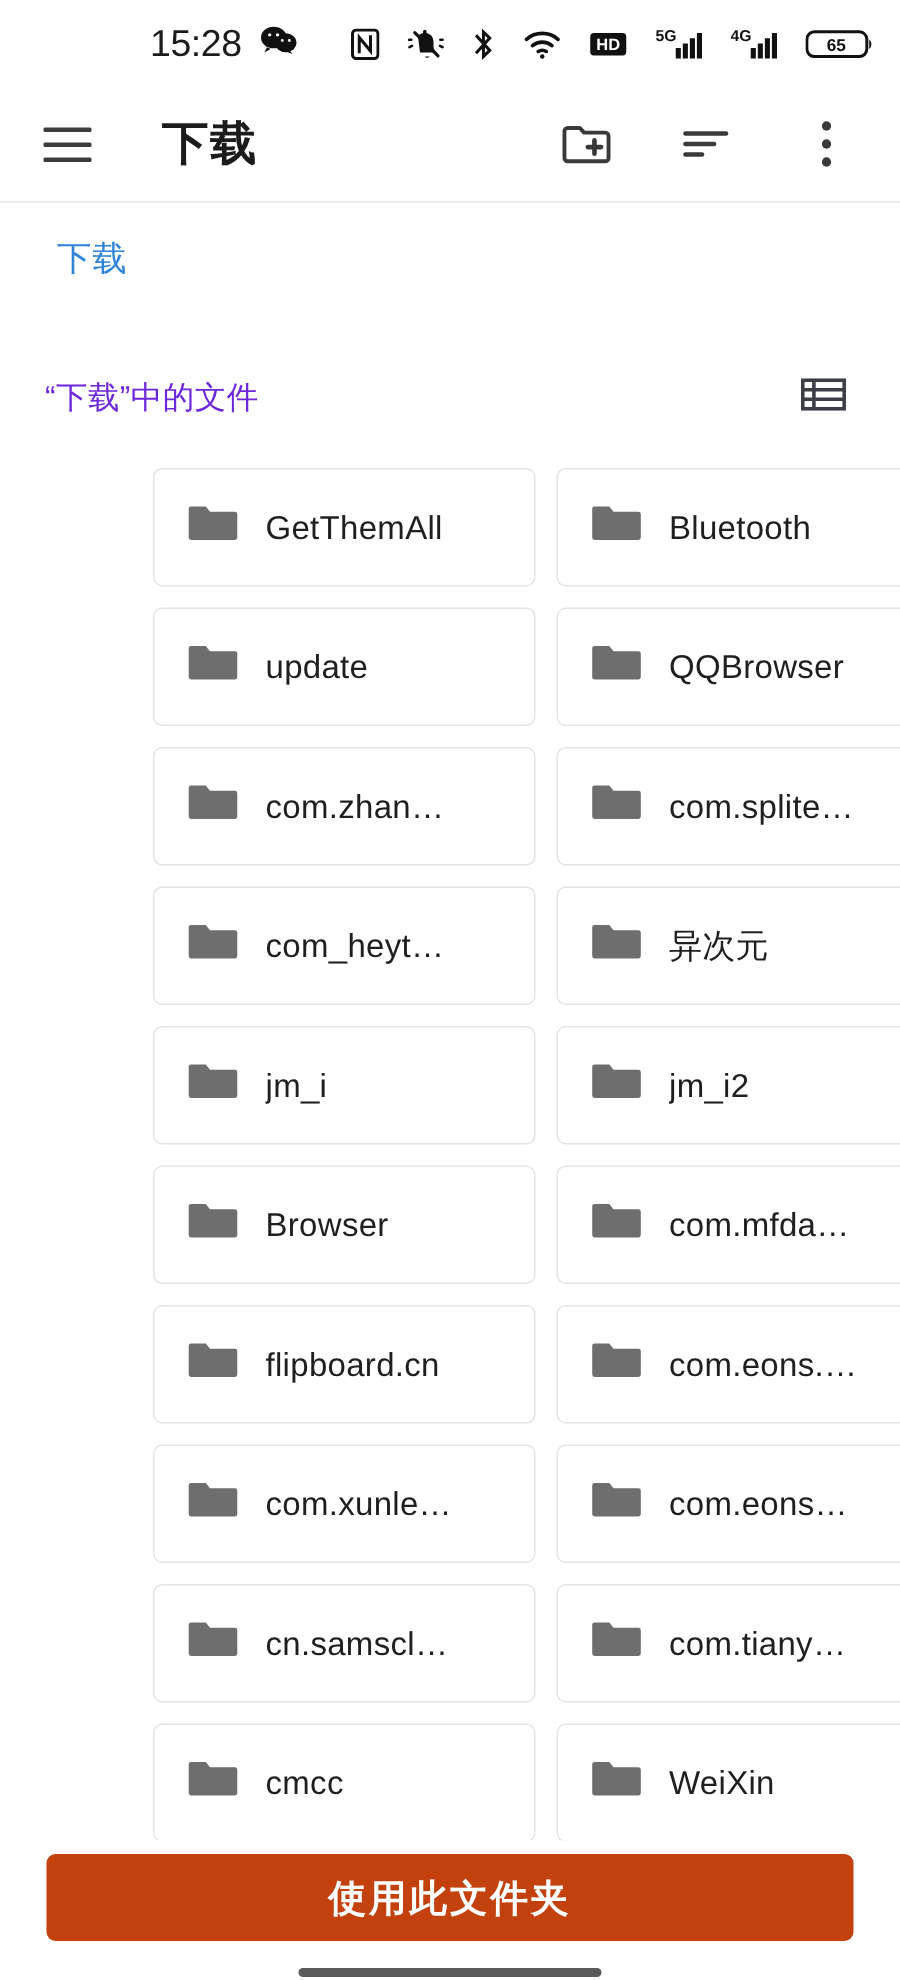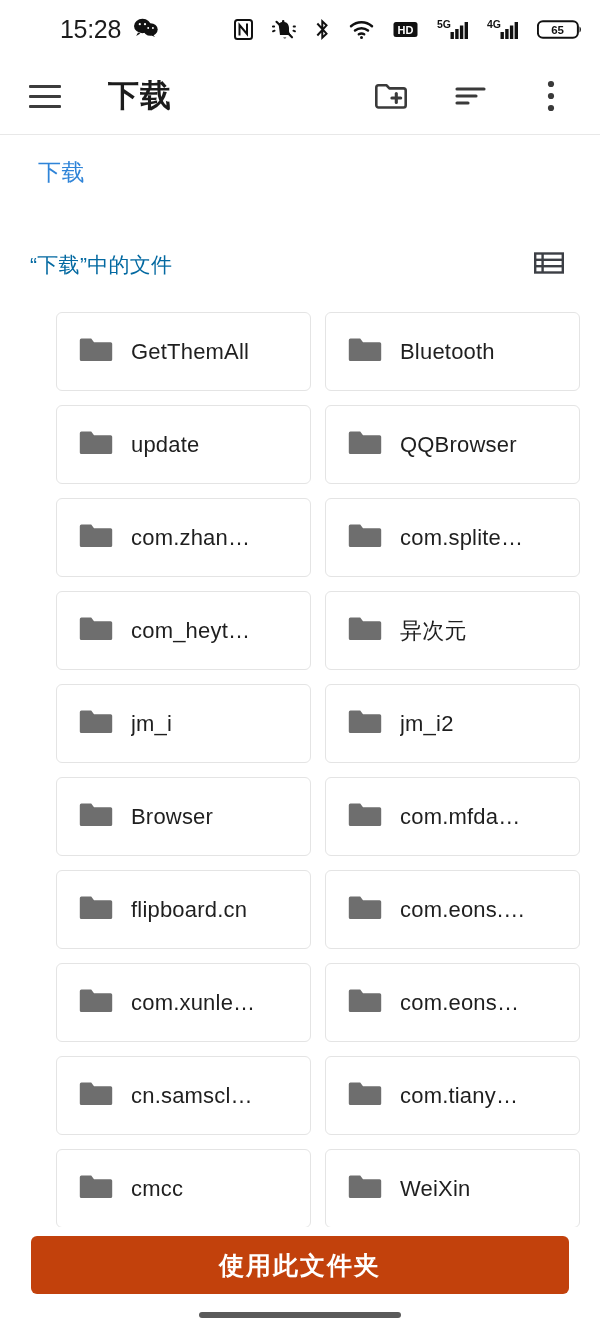--- a/index.html
+++ b/index.html
@@ -28,21 +28,21 @@
     height: 58px;
     display: flex;
     align-items: center;
     padding: 0 18px 0 0;
     background: #ffffff;
   }
   .status-left {
     display: flex;
     align-items: center;
     gap: 13px;
-    margin-left: 60px;
+    margin-left: 100px;
   }
   .status-time {
     font-size: 25px;
     font-weight: 500;
     color: #1c1c1c;
     letter-spacing: -0.3px;
   }
   .wechat-icon { display: block; }
   .status-right {
     margin-left: auto;
@@ -126,21 +126,21 @@
     top: 236px; left: 0;
     width: 600px;
     height: 58px;
     display: flex;
     align-items: center;
     padding: 0 30px 0 30px;
   }
   .section-title {
     font-size: 21px;
     font-weight: 500;
-    color: #0369a1;
+    color: #6d28d9;
     letter-spacing: 0.3px;
   }
   .view-toggle {
     margin-left: auto;
     width: 42px; height: 42px;
     display: flex;
     align-items: center;
     justify-content: center;
     cursor: pointer;
   }
@@ -152,20 +152,21 @@
     width: 600px;
     height: 915px;
     overflow: hidden;
   }
   .grid {
     display: grid;
     grid-template-columns: 255px 255px;
     column-gap: 14px;
     row-gap: 14px;
     padding: 0 38px 0 56px;
+    margin-left: 46px;
   }
   .folder-card {
     height: 79px;
     background: #ffffff;
     border: 1px solid #e4e4e4;
     border-radius: 6px;
     display: flex;
     align-items: center;
     padding: 0 14px 0 22px;
     cursor: pointer;

